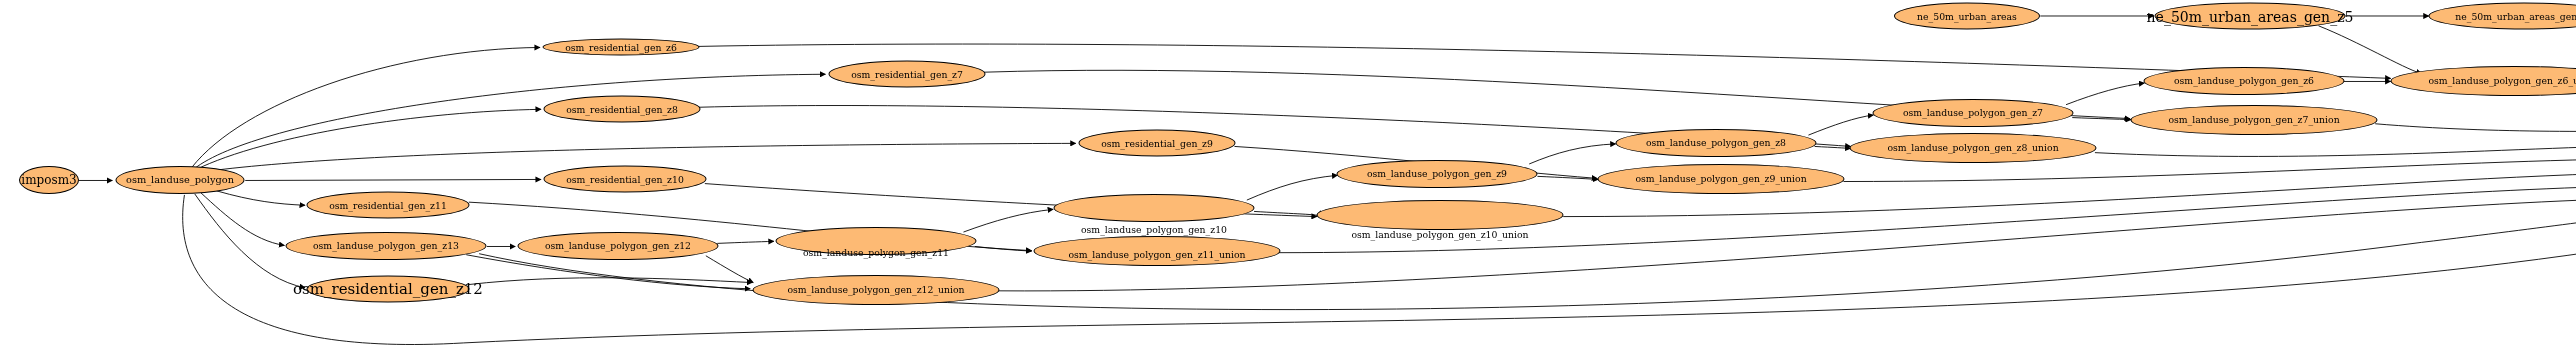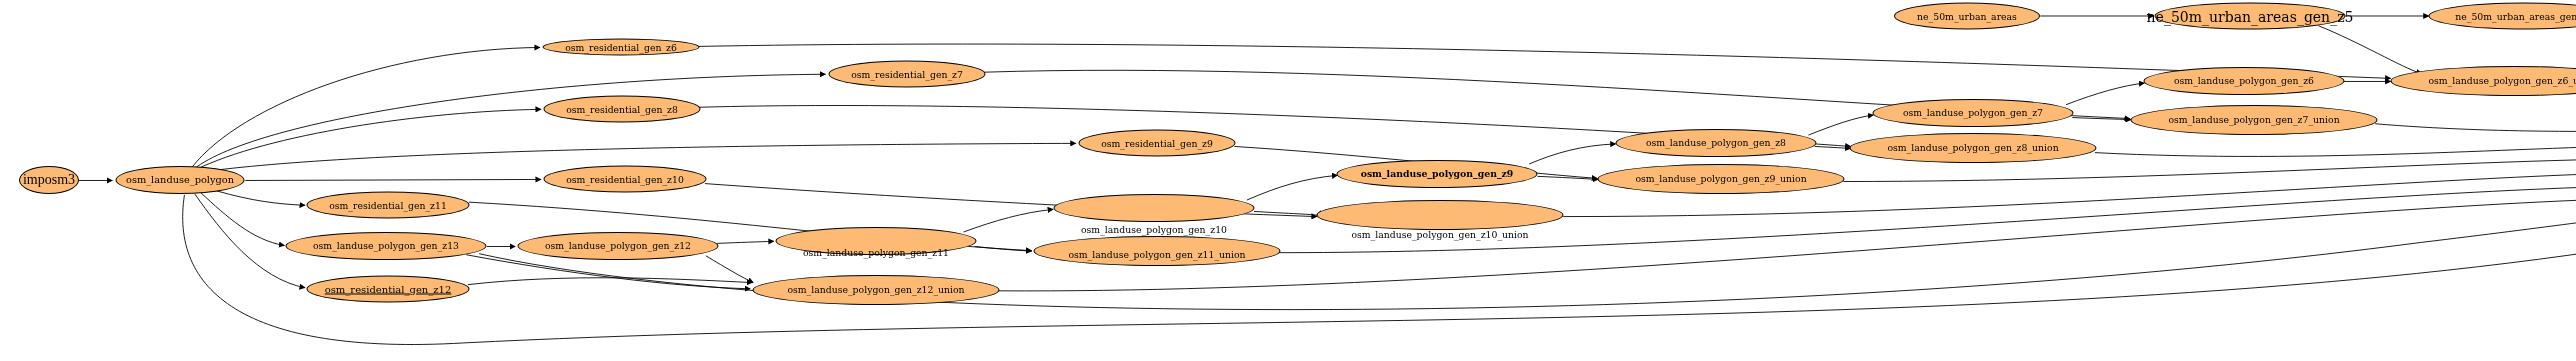--- a/index.html
+++ b/index.html
@@ -84,21 +84,21 @@
         <path d="M3578,352 C4200,352 4800,308 5192,307" marker-end="url(#ah)"></path>
         <path d="M3034,420 C3900,420 4700,340 5192,333" marker-end="url(#ah)"></path>
         <path d="M2482,490 C3400,490 4600,364 5192,359" marker-end="url(#ah)"></path>
         <path d="M1938,564 C3000,570 4500,392 5186,383" marker-end="url(#ah)"></path>
         <path d="M930,492 C1600,640 3400,640 4700,470 C4950,440 5100,418 5182,410" marker-end="url(#ah)"></path>
       </g>
   </svg>
 
   <div id="nodes-layer">
       <div class="node" style="left: 49px; top: 180px; width: 60px; height: 28px;">
-        <span class="lbl" style="font-size: 14px; font-family: Liberation Serif, serif;">imposm3</span>
+        <span class="lbl" style="font-size: 12px;">imposm3</span>
       </div>
       <div class="node" style="left: 180px; top: 180px; width: 129px; height: 28px;">
         <span class="lbl" style="font-size: 9.8px;">osm_landuse_polygon</span>
       </div>
       <div class="node" style="left: 621px; top: 47px; width: 157px; height: 17px;">
         <span class="lbl" style="font-size: 9.3px;">osm_residential_gen_z6</span>
       </div>
       <div class="node" style="left: 907px; top: 74px; width: 157px; height: 27px;">
         <span class="lbl" style="font-size: 9.3px;">osm_residential_gen_z7</span>
       </div>
@@ -114,36 +114,36 @@
       <div class="node" style="left: 388px; top: 205px; width: 163px; height: 27px;">
         <span class="lbl" style="font-size: 9.3px;">osm_residential_gen_z11</span>
       </div>
       <div class="node" style="left: 386px; top: 246px; width: 201px; height: 28px;">
         <span class="lbl" style="font-size: 9.3px;">osm_landuse_polygon_gen_z13</span>
       </div>
       <div class="node" style="left: 618px; top: 246px; width: 201px; height: 28px;">
         <span class="lbl" style="font-size: 9.3px;">osm_landuse_polygon_gen_z12</span>
       </div>
       <div class="node" style="left: 388px; top: 289px; width: 163px; height: 27px;">
-        <span class="lbl" style="font-size: 10px; text-decoration: underline;">osm_residential_gen_z12</span>
+        <span class="lbl" style="font-size: 15px;">osm_residential_gen_z12</span>
       </div>
       <div class="node" style="left: 876px; top: 241px; width: 201px; height: 28px;">
         <span class="lbl" style="font-size: 9.3px; margin-top: 24px;">osm_landuse_polygon_gen_z11</span>
       </div>
       <div class="node" style="left: 876px; top: 290px; width: 247px; height: 30px;">
         <span class="lbl" style="font-size: 9.3px;">osm_landuse_polygon_gen_z12_union</span>
       </div>
       <div class="node" style="left: 1154px; top: 208px; width: 201px; height: 28px;">
         <span class="lbl" style="font-size: 9.3px; margin-top: 44px;">osm_landuse_polygon_gen_z10</span>
       </div>
       <div class="node" style="left: 1157px; top: 251px; width: 247px; height: 30px;">
         <span class="lbl" style="font-size: 9.3px; margin-top: 8px;">osm_landuse_polygon_gen_z11_union</span>
       </div>
       <div class="node" style="left: 1437px; top: 174px; width: 201px; height: 28px;">
-        <span class="lbl" style="font-size: 9.3px; font-weight: bold;">osm_landuse_polygon_gen_z9</span>
+        <span class="lbl" style="font-size: 9.3px;">osm_landuse_polygon_gen_z9</span>
       </div>
       <div class="node" style="left: 1440px; top: 215px; width: 247px; height: 30px;">
         <span class="lbl" style="font-size: 9.3px; margin-top: 40px;">osm_landuse_polygon_gen_z10_union</span>
       </div>
       <div class="node" style="left: 1716px; top: 143px; width: 201px; height: 28px;">
         <span class="lbl" style="font-size: 9.3px;">osm_landuse_polygon_gen_z8</span>
       </div>
       <div class="node" style="left: 1721px; top: 179px; width: 247px; height: 30px;">
         <span class="lbl" style="font-size: 9.3px;">osm_landuse_polygon_gen_z9_union</span>
       </div>

